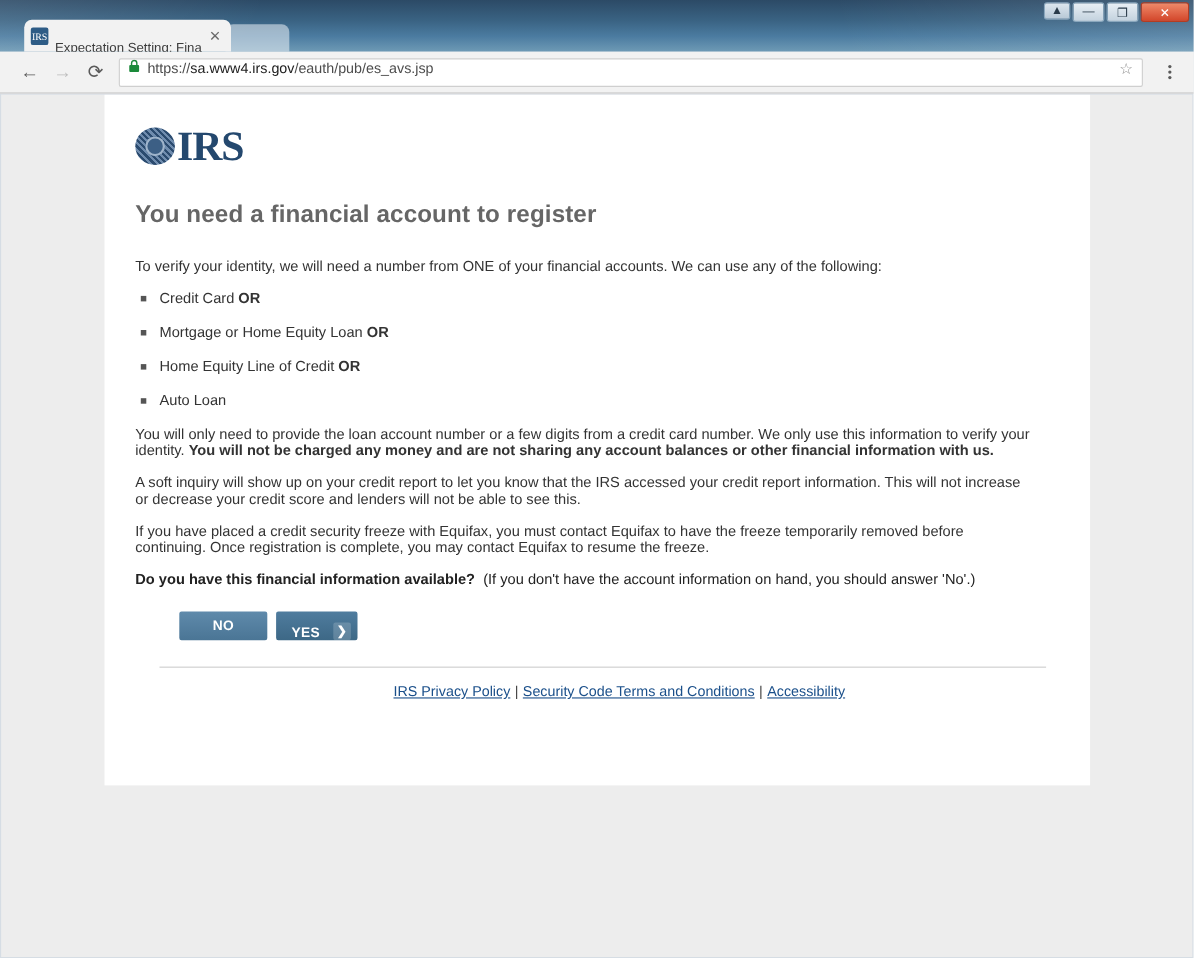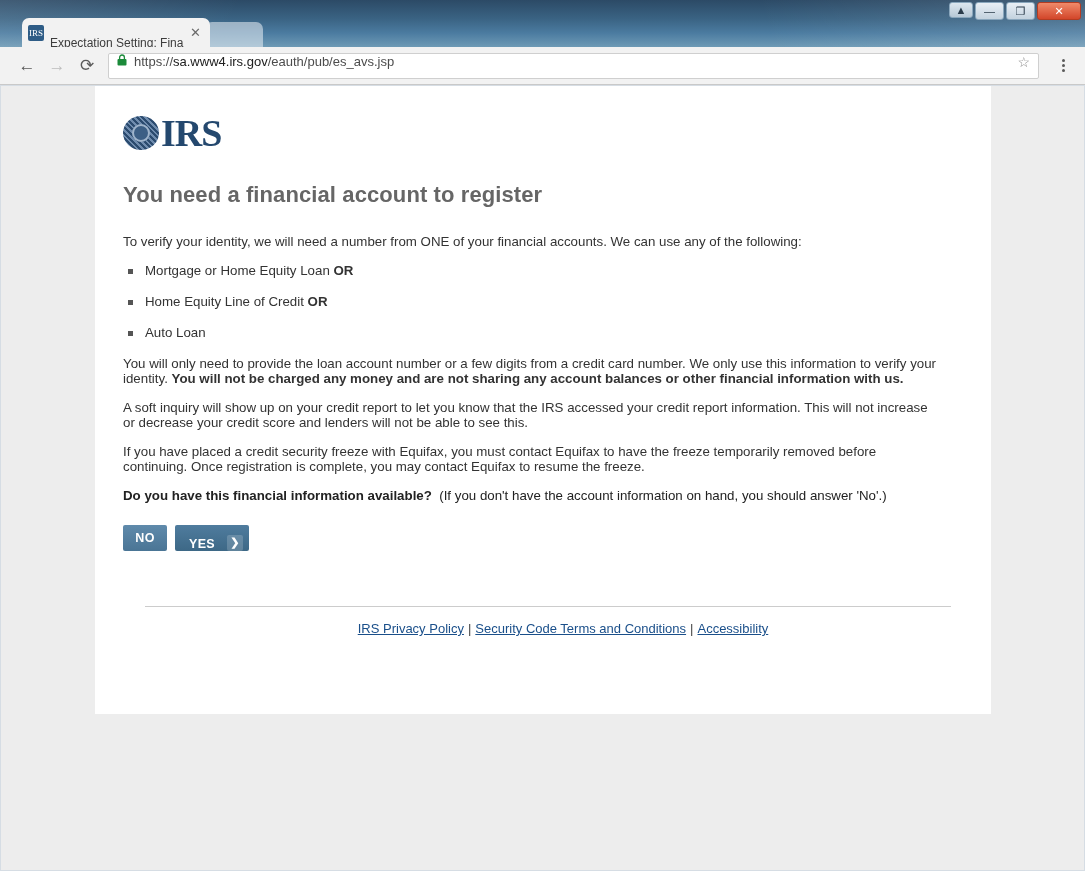--- a/index.html
+++ b/index.html
@@ -314,24 +314,25 @@
     border: none;
     color: #ffffff;
     font-size: 12.5px;
     font-weight: bold;
     font-family: "Liberation Sans", sans-serif;
     letter-spacing: 0.3px;
     cursor: pointer;
     border-radius: 2px;
   }
   .btn-no {
-    width: 44px;
+    width: 80px;
     height: 26px;
     background: linear-gradient(to bottom, #5b86a8, #4a7characters);
     background: linear-gradient(to bottom, #5f8aab, #4a7595);
+    margin-left: 40px;
   }
   .btn-yes {
     height: 26px;
     background: linear-gradient(to bottom, #4f7c9e, #3d6886);
     display: flex;
     align-items: flex-end;
     padding: 0 6px 0 14px;
     gap: 12px;
   }
   .btn-yes .chev {
@@ -417,20 +418,21 @@
         <div class="irs-seal"></div>
         <div class="irs-word">IRS</div>
       </div>
 
       <div class="content">
         <h1 class="title">You need a financial account to register</h1>
 
         <p class="body">To verify your identity, we will need a number from ONE of your financial accounts. We can use any of the following:</p>
 
         <ul class="acct-list">
+          <li><span>Credit Card </span><span class="b">OR</span></li>
           <li><span>Mortgage or Home Equity Loan </span><span class="b">OR</span></li>
           <li><span>Home Equity Line of Credit </span><span class="b">OR</span></li>
           <li><span>Auto Loan</span><span class="b"></span></li>
         </ul>
 
         <p class="body tight"><span>You will only need to provide the loan account number or a few digits from a credit card number. We only use this information to verify your identity. </span><span class="b">You will not be charged any money and are not sharing any account balances or other financial information with us.</span></p>
 
         <p class="body tight">A soft inquiry will show up on your credit report to let you know that the IRS accessed your credit report information. This will not increase or decrease your credit score and lenders will not be able to see this.</p>
 
         <p class="body tight">If you have placed a credit security freeze with Equifax, you must contact Equifax to have the freeze temporarily removed before continuing. Once registration is complete, you may contact Equifax to resume the freeze.</p>

